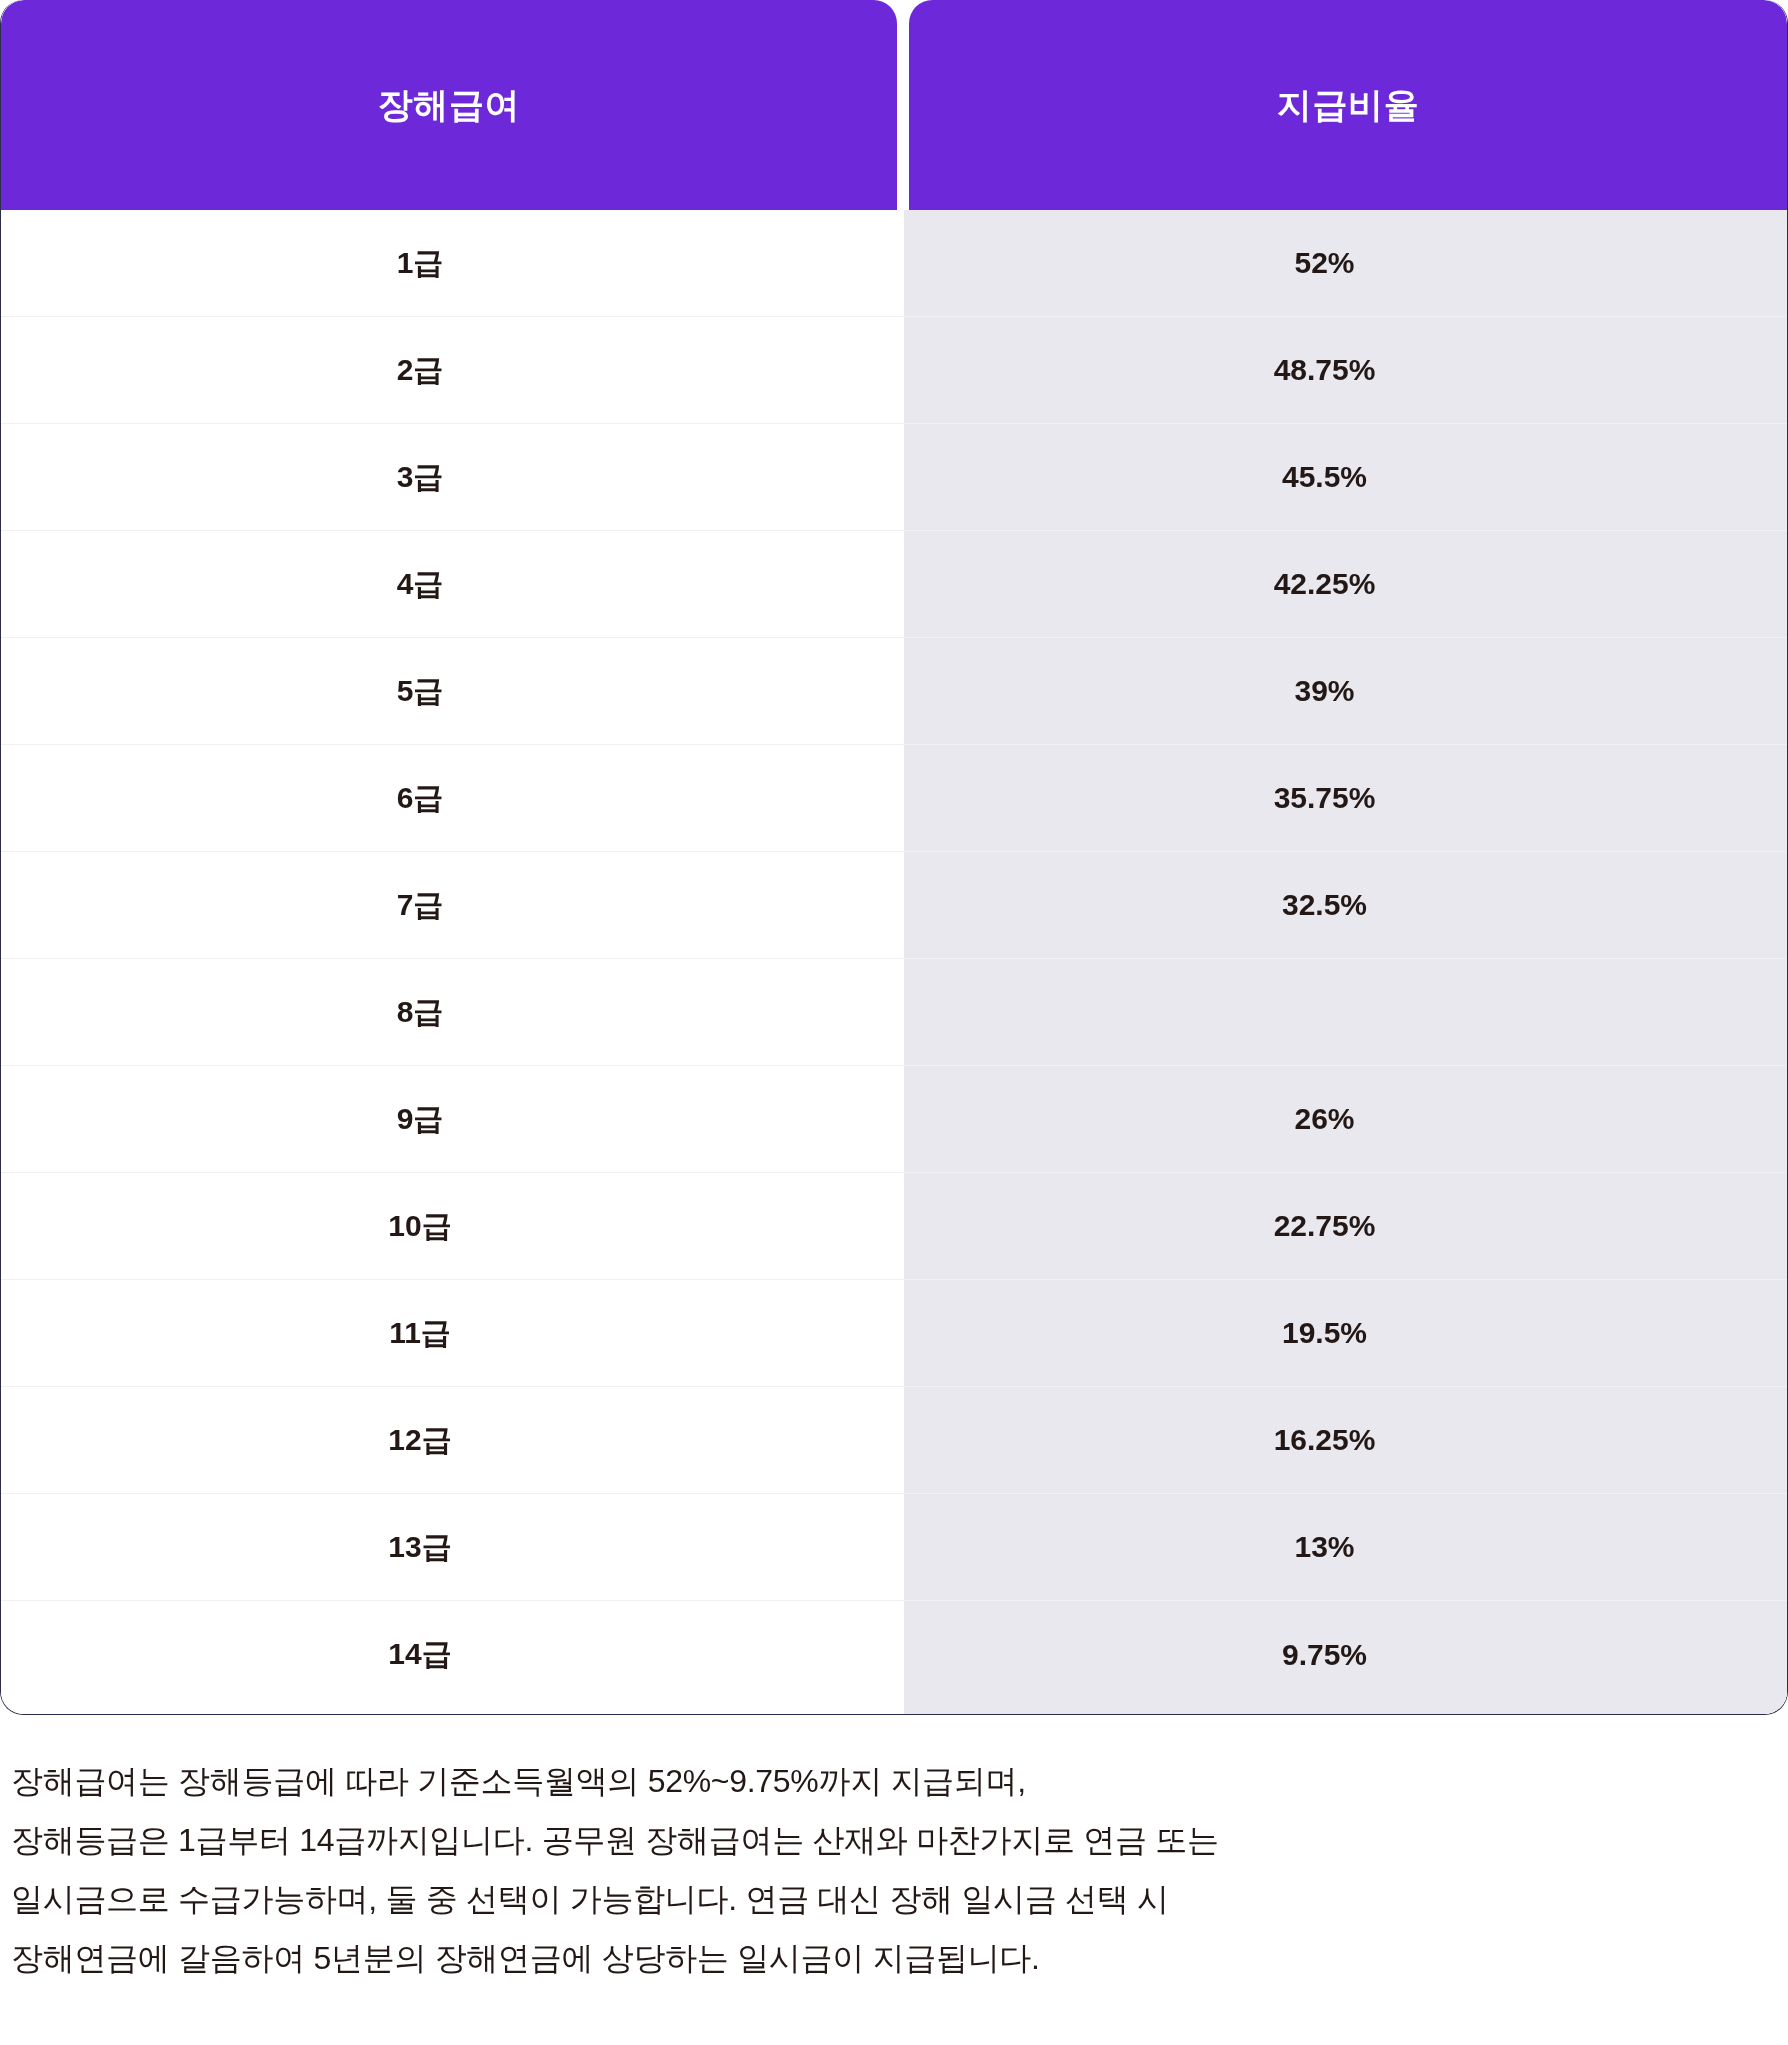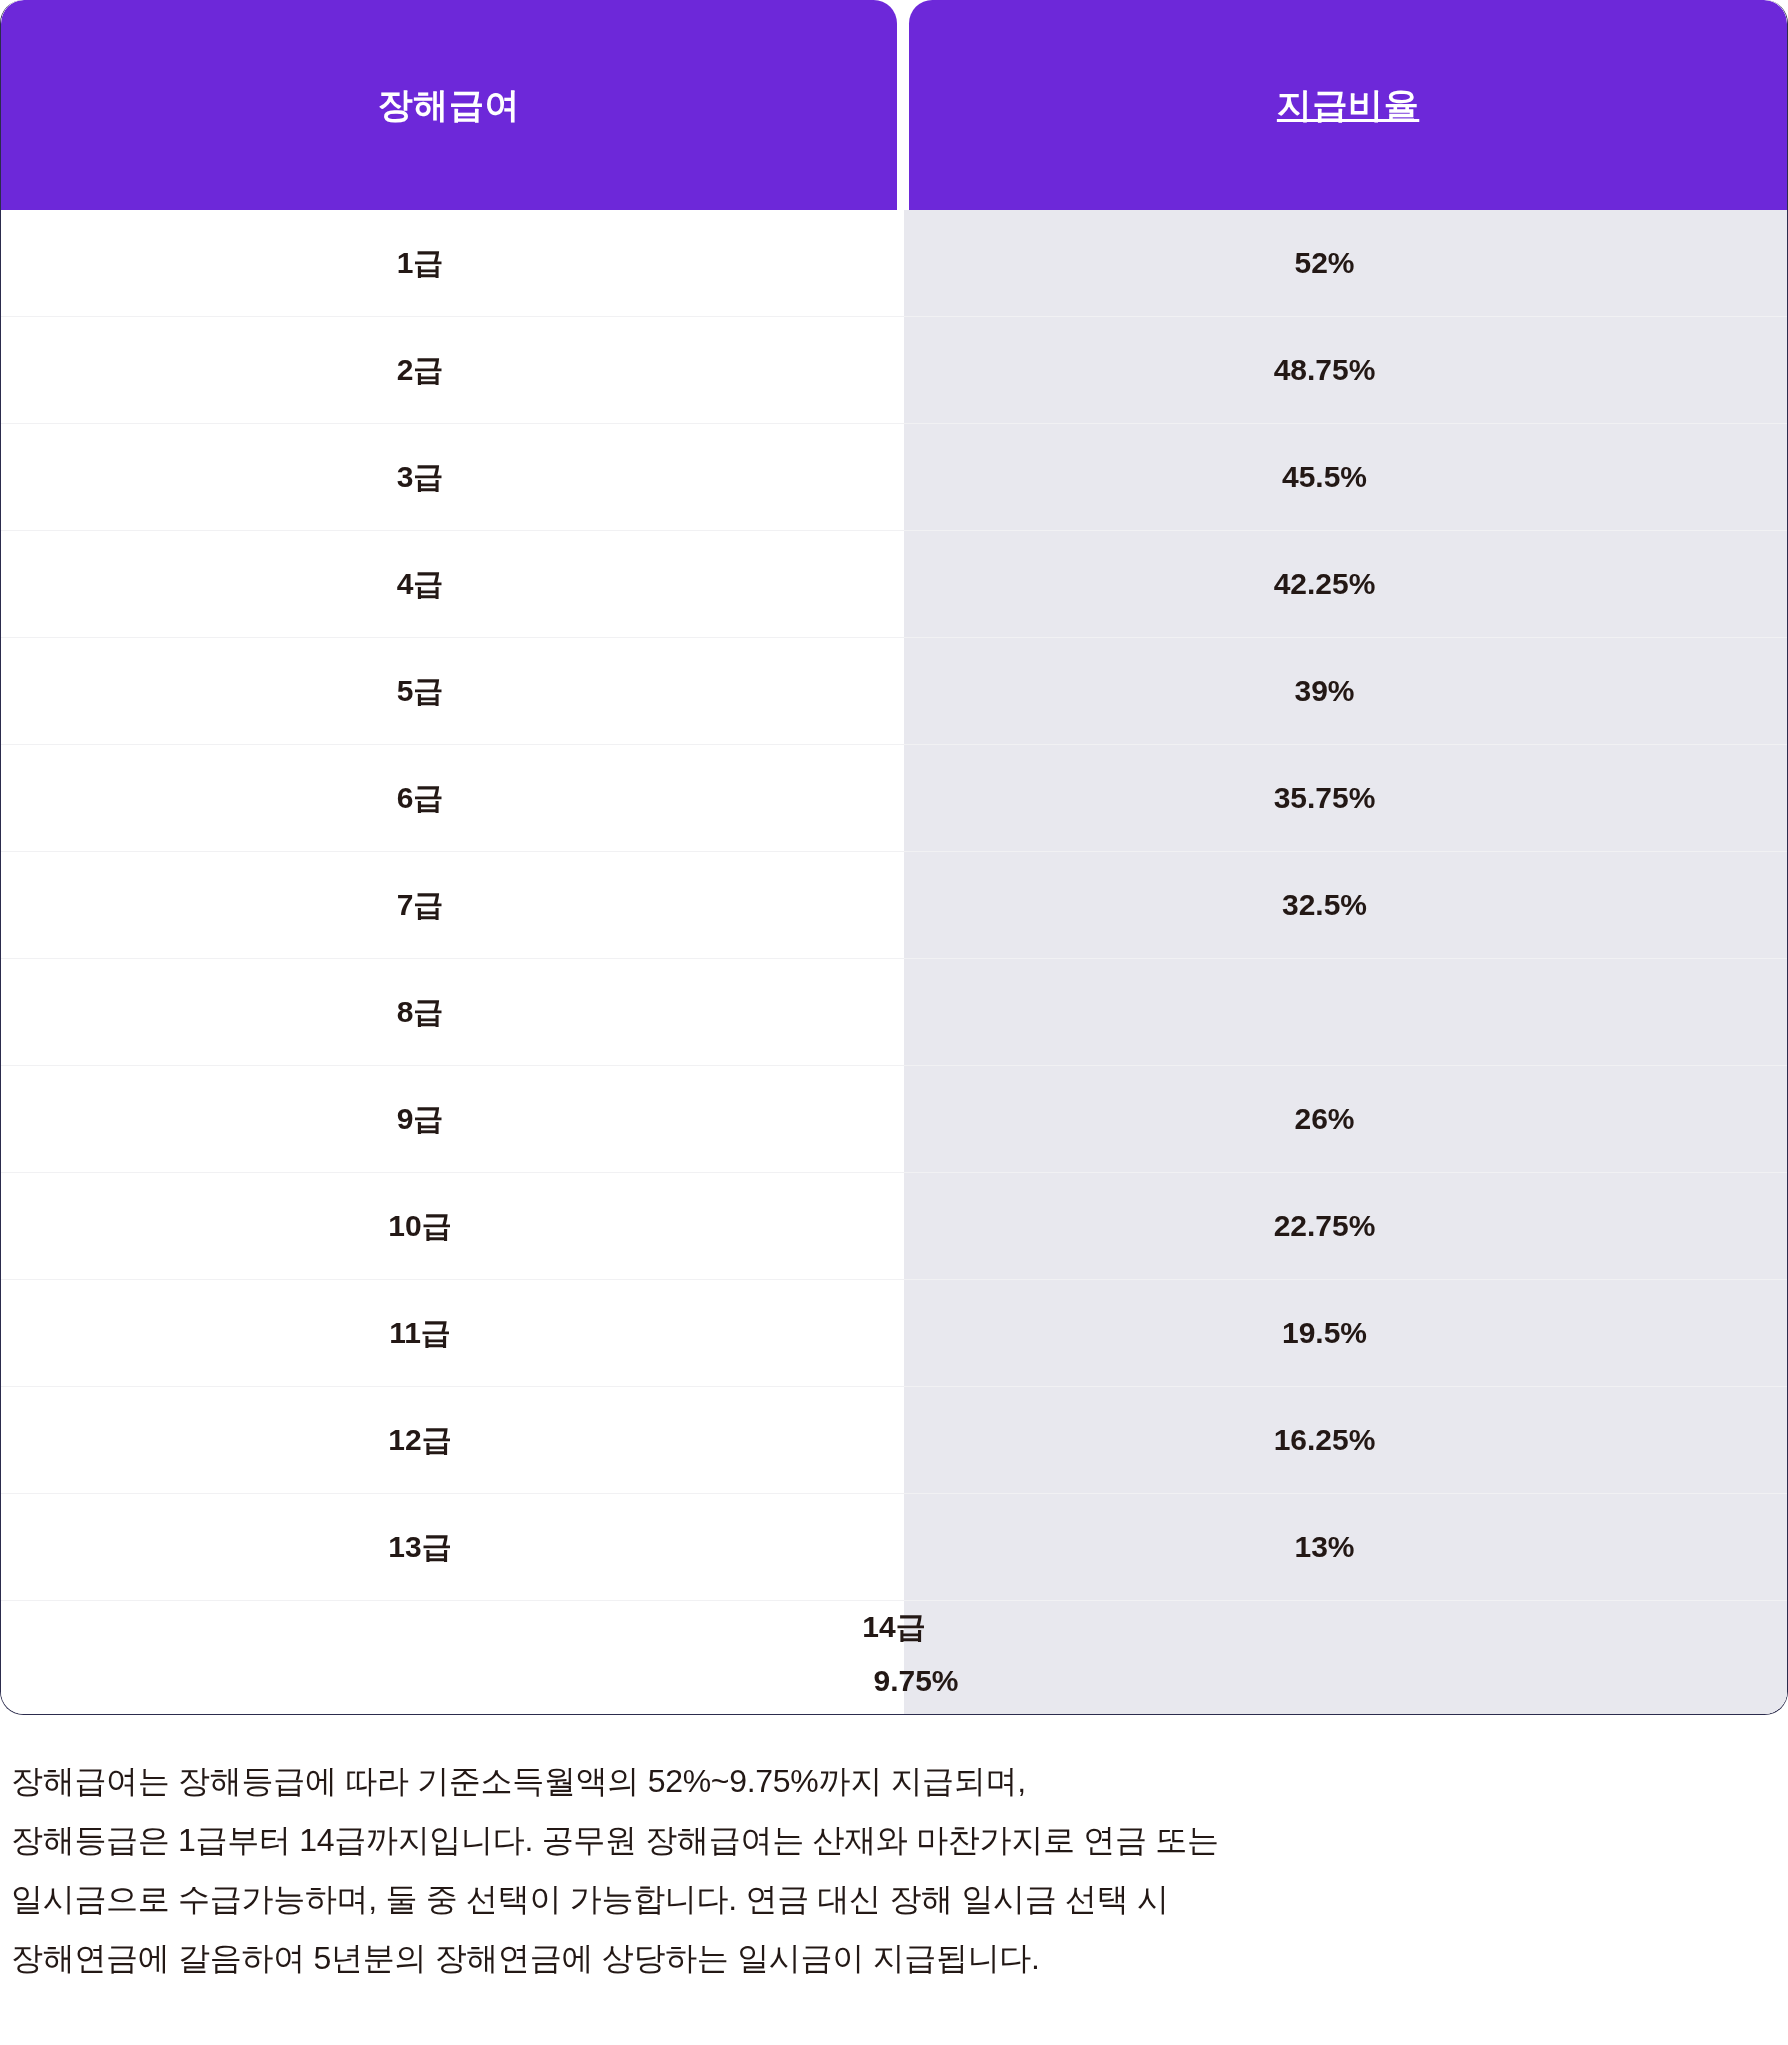--- a/index.html
+++ b/index.html
@@ -61,21 +61,20 @@
 
   .th-gap {
     width: 12.3px;
     background: #ffffff;
     height: 210px;
   }
 
   .th-right {
     width: 879px;
     border-radius: 23.4px 23.4px 0 0;
-    text-decoration: underline;
   }
 
   .tbody {
     position: relative;
     width: 100%;
     height: 1504px;
     background: #ffffff;
   }
 
   
@@ -91,21 +90,21 @@
 
   .row {
     position: relative;
     display: flex;
     width: 100%;
     height: 107px;
     align-items: center;
     border-bottom: 1.7px solid #F1F1F3;
   }
 
-  .row:last-child { border-bottom: none; flex-direction: column; }
+  .row:last-child { border-bottom: none; }
 
   .cell {
     display: flex;
     align-items: center;
     justify-content: center;
     height: 100%;
     font-size: 30px;
     font-weight: 700;
     color: #231815;
     letter-spacing: 0px;

